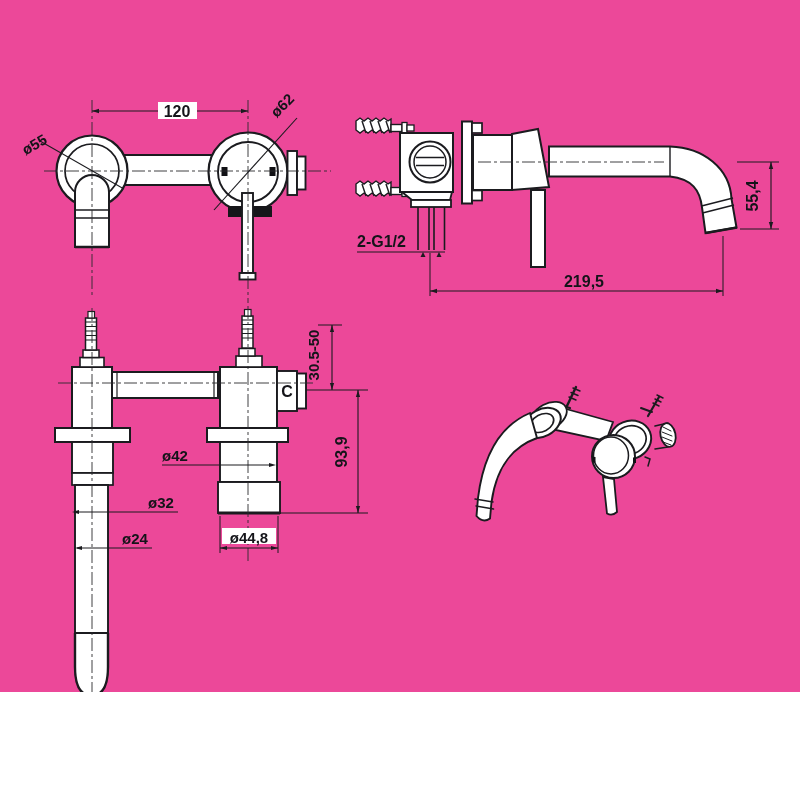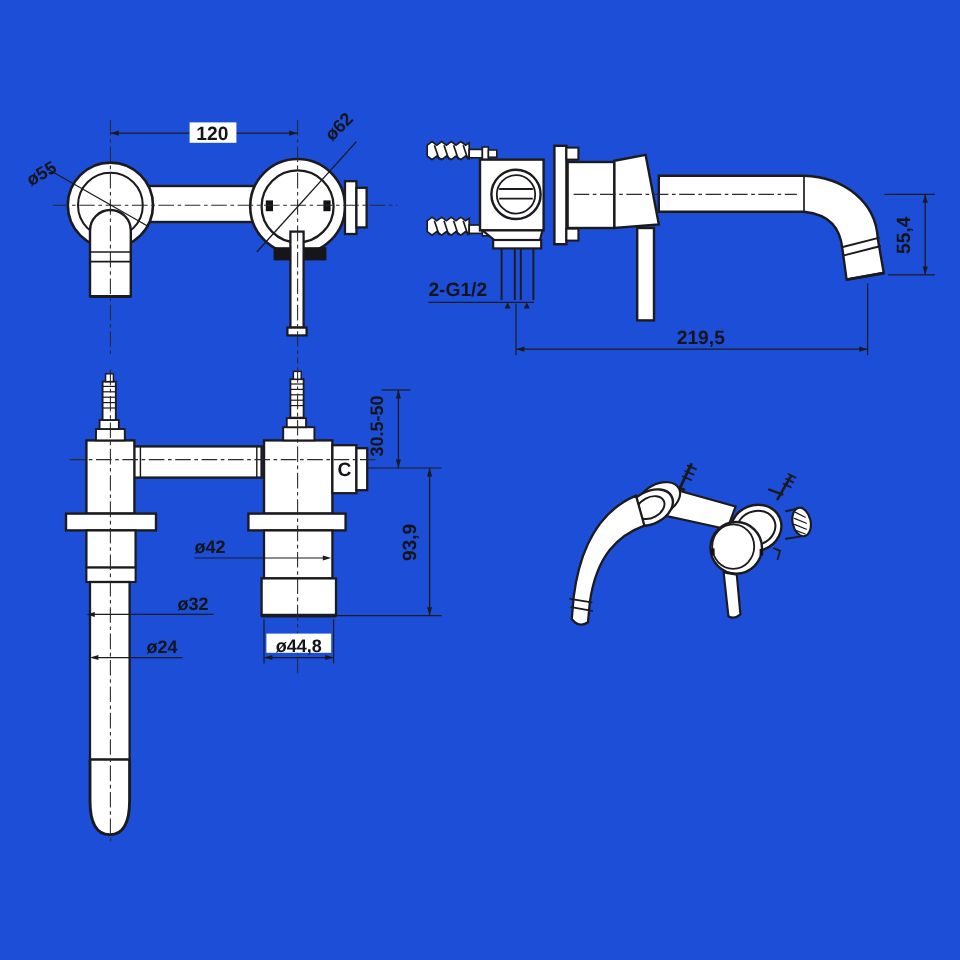--- a/index.html
+++ b/index.html
@@ -1,16 +1,16 @@
 <!DOCTYPE html>
 <html><head>
 <meta charset="utf-8">
 <style>
   html,body{margin:0;padding:0;background:#fff;}
-  .stage{position:relative;width:800px;height:800px;background:#1d4ed8;overflow:hidden;
+  .stage{position:relative;width:800px;height:692px;background:#ec4899;overflow:hidden;
          font-family:"Liberation Sans", sans-serif;}
   svg{position:absolute;left:0;top:0;}
   .dimtxt{font-family:"Liberation Sans", sans-serif;font-weight:bold;fill:#141419;}
 </style>
 </head>
 <body>
 
 <div class="stage">
 <svg width="800" height="800" viewBox="0 0 800 800">
 

